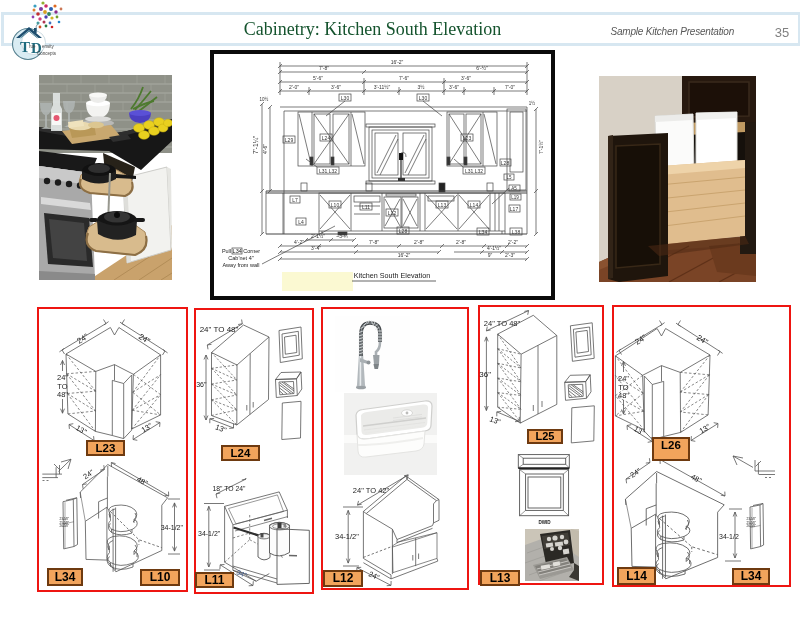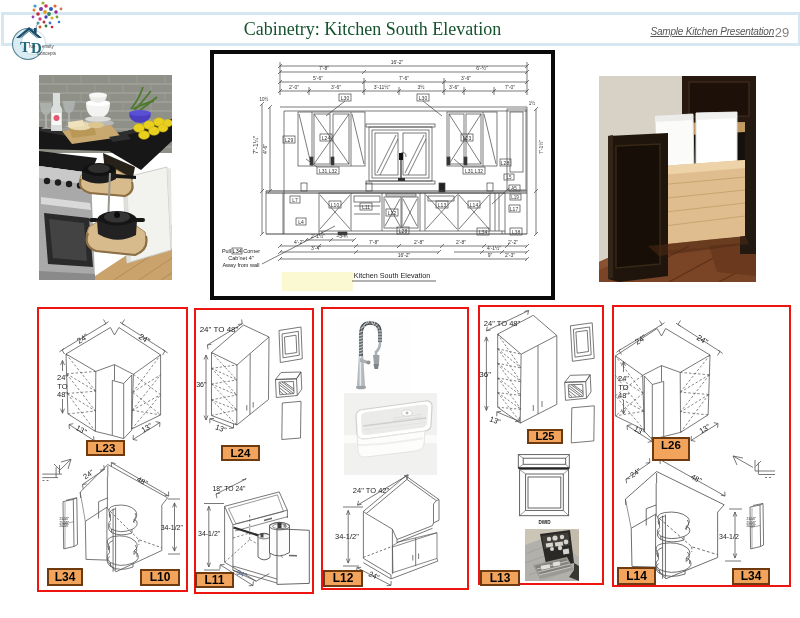--- a/index.html
+++ b/index.html
@@ -12,23 +12,23 @@
   svg{display:block;}
   .dim{font:6.5px "Liberation Sans",sans-serif;fill:#333;}
 </style>
 </head>
 <body>
 
 <div class="abs" style="left:1px;top:12px;width:794px;height:28px;border:3px solid #d7e7f1;background:#fff;"></div>
 
 <div class="abs" style="left:0;top:19px;width:745px;text-align:center;font:18px 'Liberation Serif',serif;color:#14532d;">Cabinetry: Kitchen South Elevation</div>
 
-<div class="abs" style="left:490px;top:26px;width:284px;text-align:right;font:italic 10px 'Liberation Sans',sans-serif;color:#575757;letter-spacing:-0.2px;text-decoration:underline;">Sample Kitchen Presentation</div>
-
-<div class="abs" style="left:770px;top:25px;width:24px;text-align:center;font:13px 'Liberation Sans',sans-serif;color:#808080;">29</div>
+<div class="abs" style="left:490px;top:26px;width:244px;text-align:right;font:italic 10px 'Liberation Sans',sans-serif;color:#575757;letter-spacing:-0.2px;">Sample Kitchen Presentation</div>
+
+<div class="abs" style="left:770px;top:25px;width:24px;text-align:center;font:13px 'Liberation Sans',sans-serif;color:#808080;">35</div>
 
 <svg class="abs" style="left:4px;top:0px;" width="70" height="62" viewBox="0 0 70 62">
 
   <g>
     <circle cx="37" cy="9" r="2" fill="#7a3fa0"></circle>
       <circle cx="42" cy="6" r="1.8" fill="#cc2b66"></circle>
     <circle cx="47" cy="9" r="2" fill="#2b5fb0"></circle>
       <circle cx="41" cy="12" r="1.9" fill="#d8a020"></circle>
     <circle cx="34" cy="14" r="1.8" fill="#c03030"></circle>
       <circle cx="45" cy="14" r="1.9" fill="#30845a"></circle>

